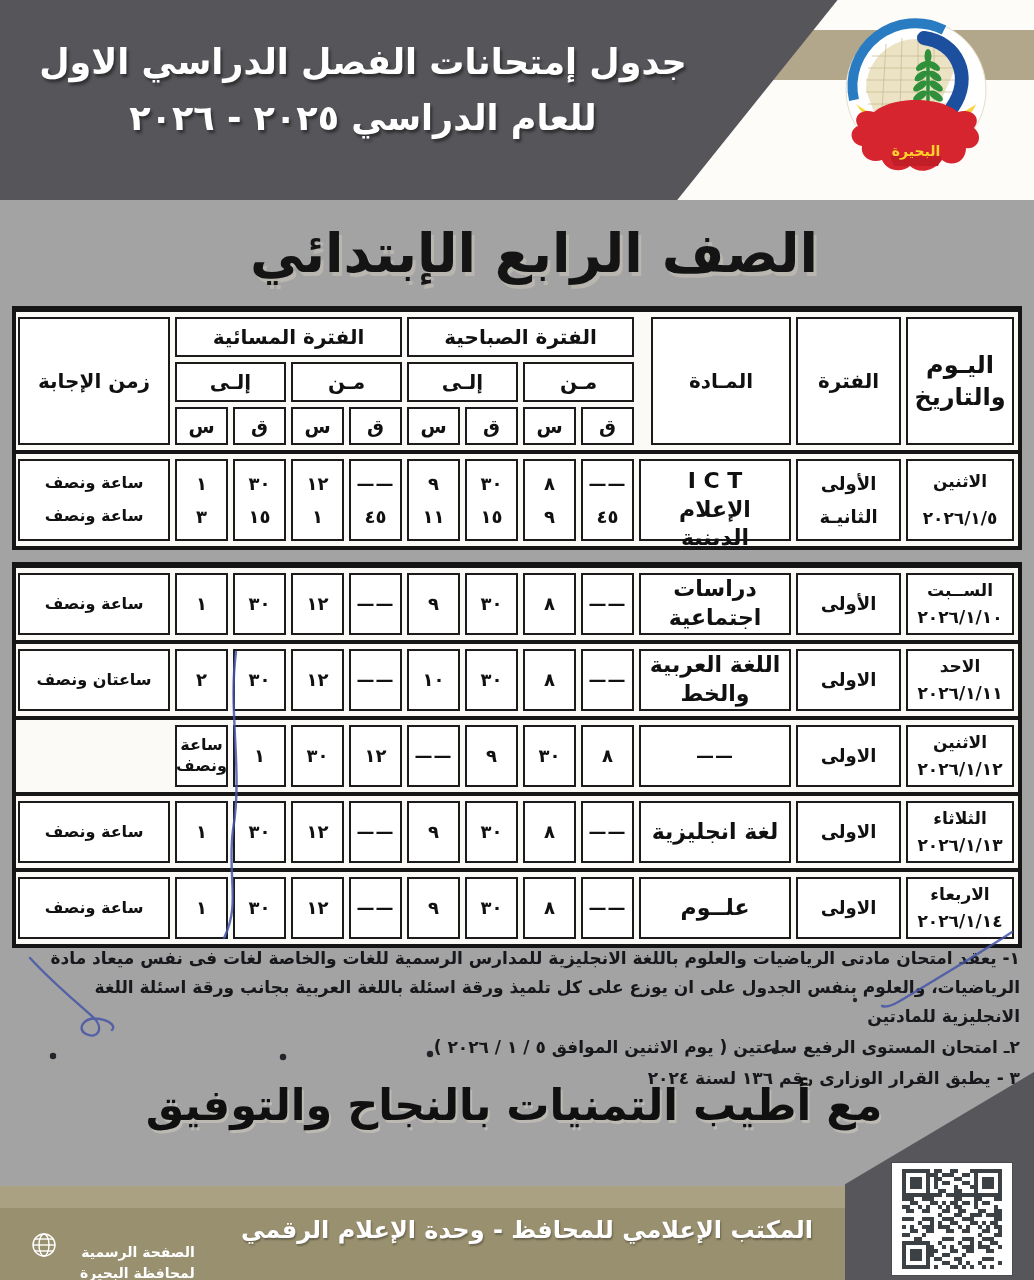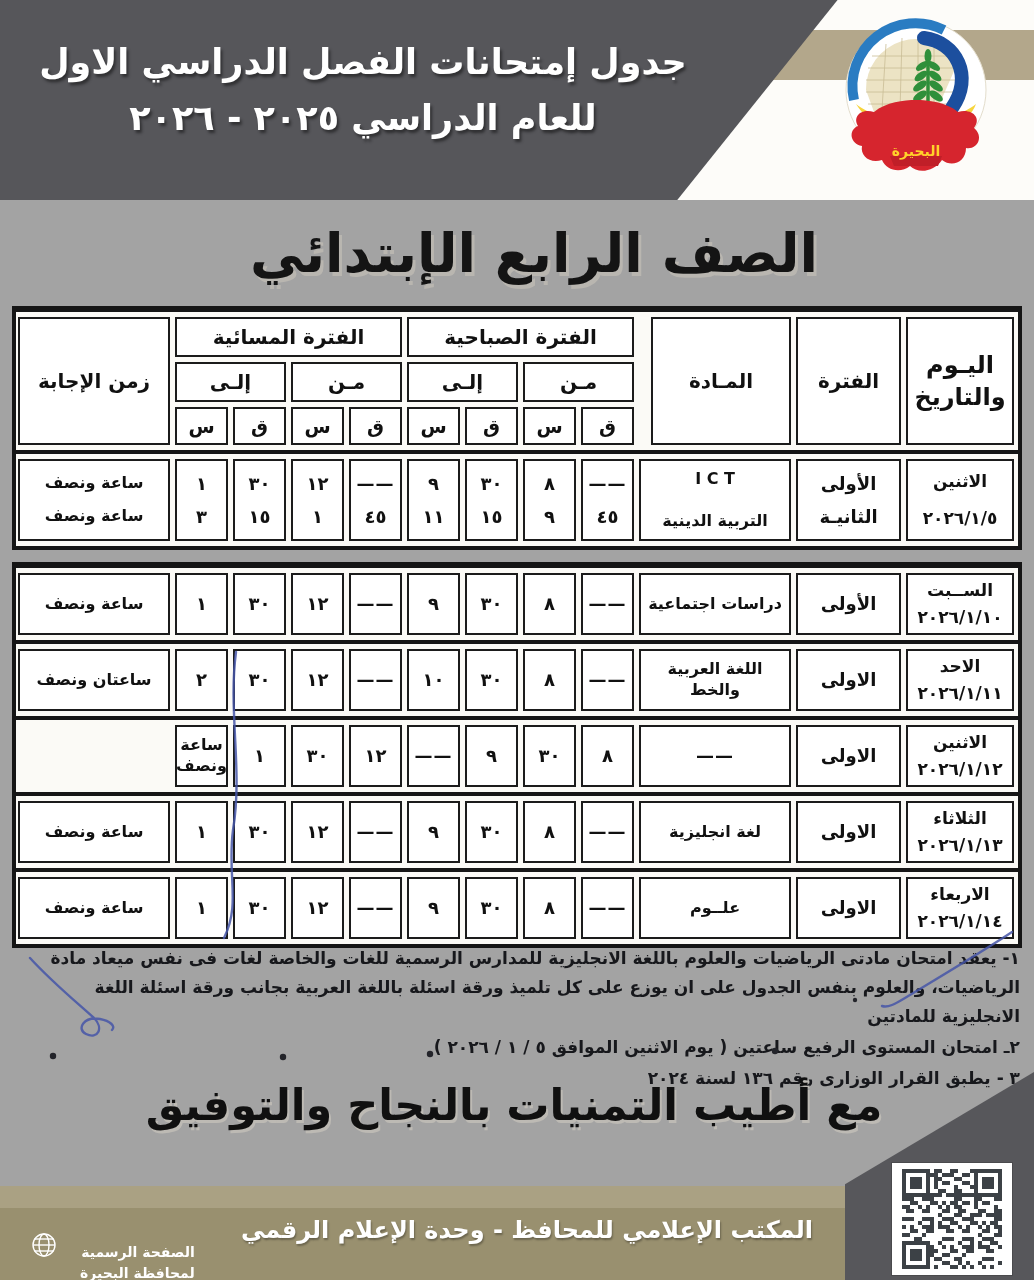--- a/index.html
+++ b/index.html
@@ -36,21 +36,21 @@
     grid-template-rows:40px 40px 38px; }
   .dat-sec { padding:5px 4px; grid-template-rows:82px; }
   .t2row { padding:5px 4px; grid-template-rows:62px; }
   .t2row + .t2row { border-top:4px solid #161616; }
   .c { display:flex; align-items:center; justify-content:center; text-align:center;
     background:#fff; border:2px solid #1b1b1b; font-weight:bold; color:#111;
     font-size:18px; line-height:1.3; padding:2px; }
   .c.small { font-size:19px; }
   .two { flex-direction:column; justify-content:space-around; padding:6px 2px; }
   .num { font-size:18px; letter-spacing:1px; }
-  .subj { font-size:16px;gap:18px; }
+  .subj { font-size:22px; }
   .ans { font-size:16px; }
   .daycell { flex-direction:column; justify-content:space-around; font-size:17px; }
   .date { direction:ltr; unicode-bidi:isolate; letter-spacing:1px; font-size:17px; }
   
   .h-day  { grid-column:1; grid-row:1/4; flex-direction:column; font-size:24px; line-height:1.35; }
   .h-per  { grid-column:2; grid-row:1/4; font-size:20px; }
   .h-sub  { grid-column:3; grid-row:1/4; font-size:20px;margin-left:12px; }
   .h-mor  { grid-column:4/8;  grid-row:1; font-size:20px; }
   .h-eve  { grid-column:8/12; grid-row:1; font-size:20px; }
   .h-ansh { grid-column:12; grid-row:1/4; font-size:20px; }
@@ -170,21 +170,21 @@
       <div class="c daycell">
         <div>الاثنين</div>
         <div class="date">٢٠٢٦/١/٥</div>
       </div>
       <div class="c two">
         <div>الأولى</div>
         <div>الثانيـة</div>
       </div>
       <div class="c two subj">
         <div>I C T</div>
-        <div>التربية الدينية</div>
+        <div>الإعلام الدينية</div>
       </div>
       <div class="c two num">
         <div>——</div>
         <div>٤٥</div>
       </div>
       <div class="c two num">
         <div>٨</div>
         <div>٩</div>
       </div>
       <div class="c two num">

